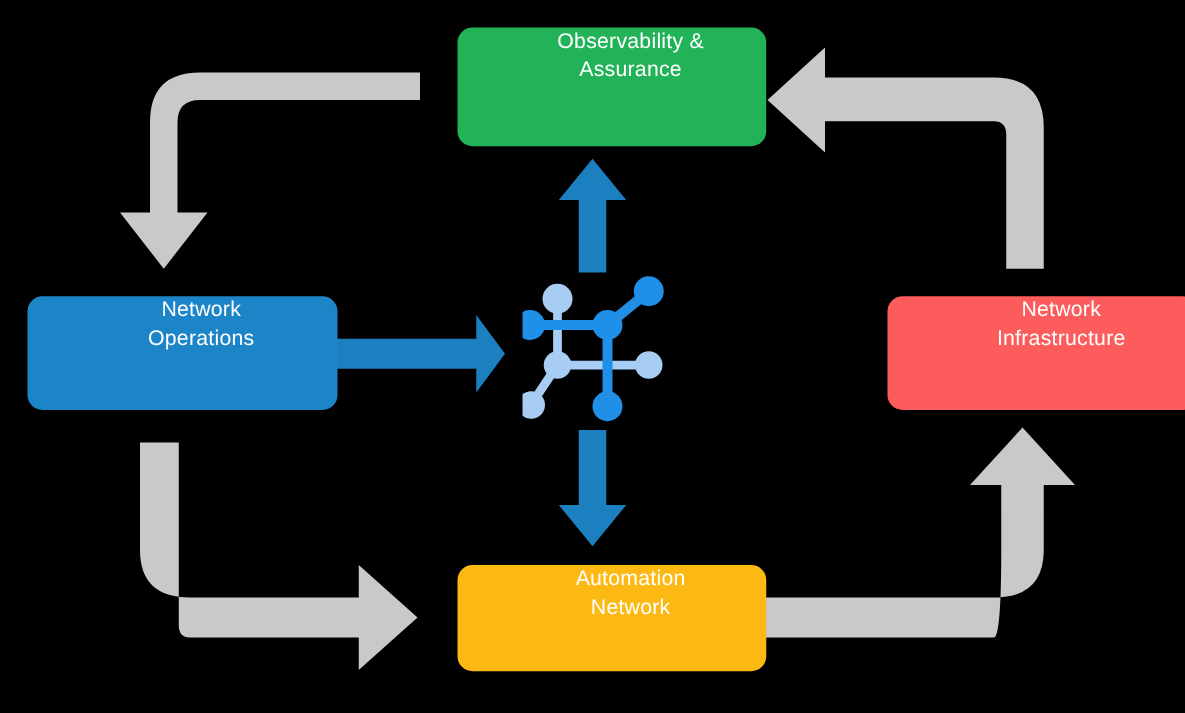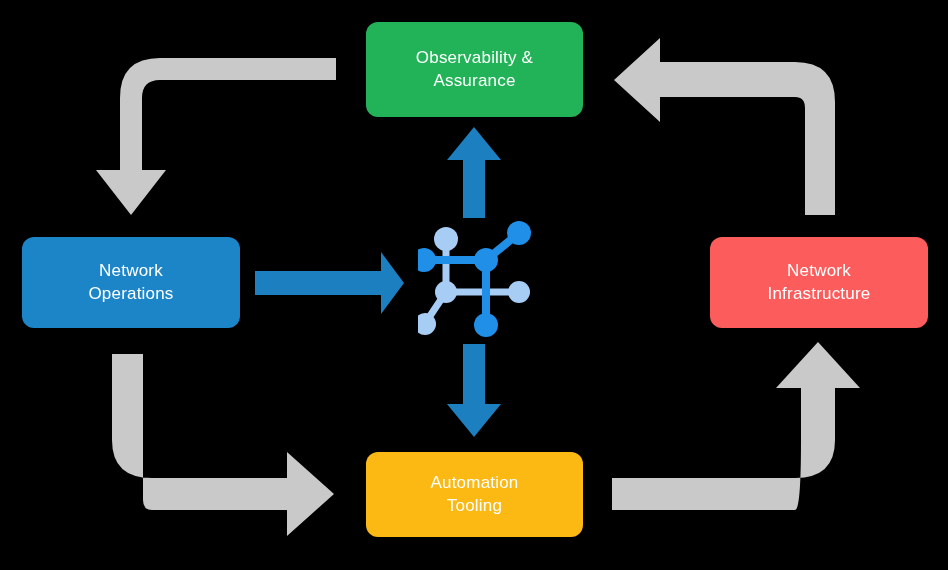--- a/index.html
+++ b/index.html
@@ -1,18 +1,18 @@
 <!DOCTYPE html>
 <html><head>
 <meta charset="utf-8">
 <style>
   html,body{margin:0;padding:0;background:#000;}
   body{width:948px;height:570px;overflow:hidden;font-family:"Liberation Sans",sans-serif;}
   #stage{position:relative;width:948px;height:570px;background:#000000;}
-  .box{position:absolute;border-radius:12px;display:flex;align-items:center;justify-content:center;text-align:center;color:#ffffff;font-size:17px;line-height:1.35;font-weight:400;letter-spacing:.2px;}
+  .box{position:absolute;border-radius:12px;display:flex;align-items:flex-start;justify-content:center;text-align:center;color:#ffffff;font-size:17px;line-height:1.35;font-weight:400;letter-spacing:.2px;padding-left:30px;}
   .box span{display:block;white-space:pre-line;}
   #box-observability{left:366px;top:22px;width:217px;height:95px;}
   #box-operations{left:22px;top:237px;width:218px;height:91px;}
   #box-infrastructure{left:710px;top:237px;width:218px;height:91px;}
   #box-automation{left:366px;top:452px;width:217px;height:85px;}
   .svg-layer{position:absolute;left:0;top:0;width:948px;height:570px;}
   #center-icon{position:absolute;left:418px;top:220px;width:120px;height:120px;}
 </style>
 </head>
 <body>
@@ -72,16 +72,16 @@
 Operations</span>
   </div>
 
   <div class="box" id="box-infrastructure" style="background: rgb(253, 92, 92); color: rgb(255, 255, 255);">
     <span>Network
 Infrastructure</span>
   </div>
 
   <div class="box" id="box-automation" style="background: rgb(253, 185, 19); color: rgb(255, 255, 255);">
     <span>Automation
-Tooling</span>
+Network</span>
   </div>
 
 </div>
 
 </body></html>

